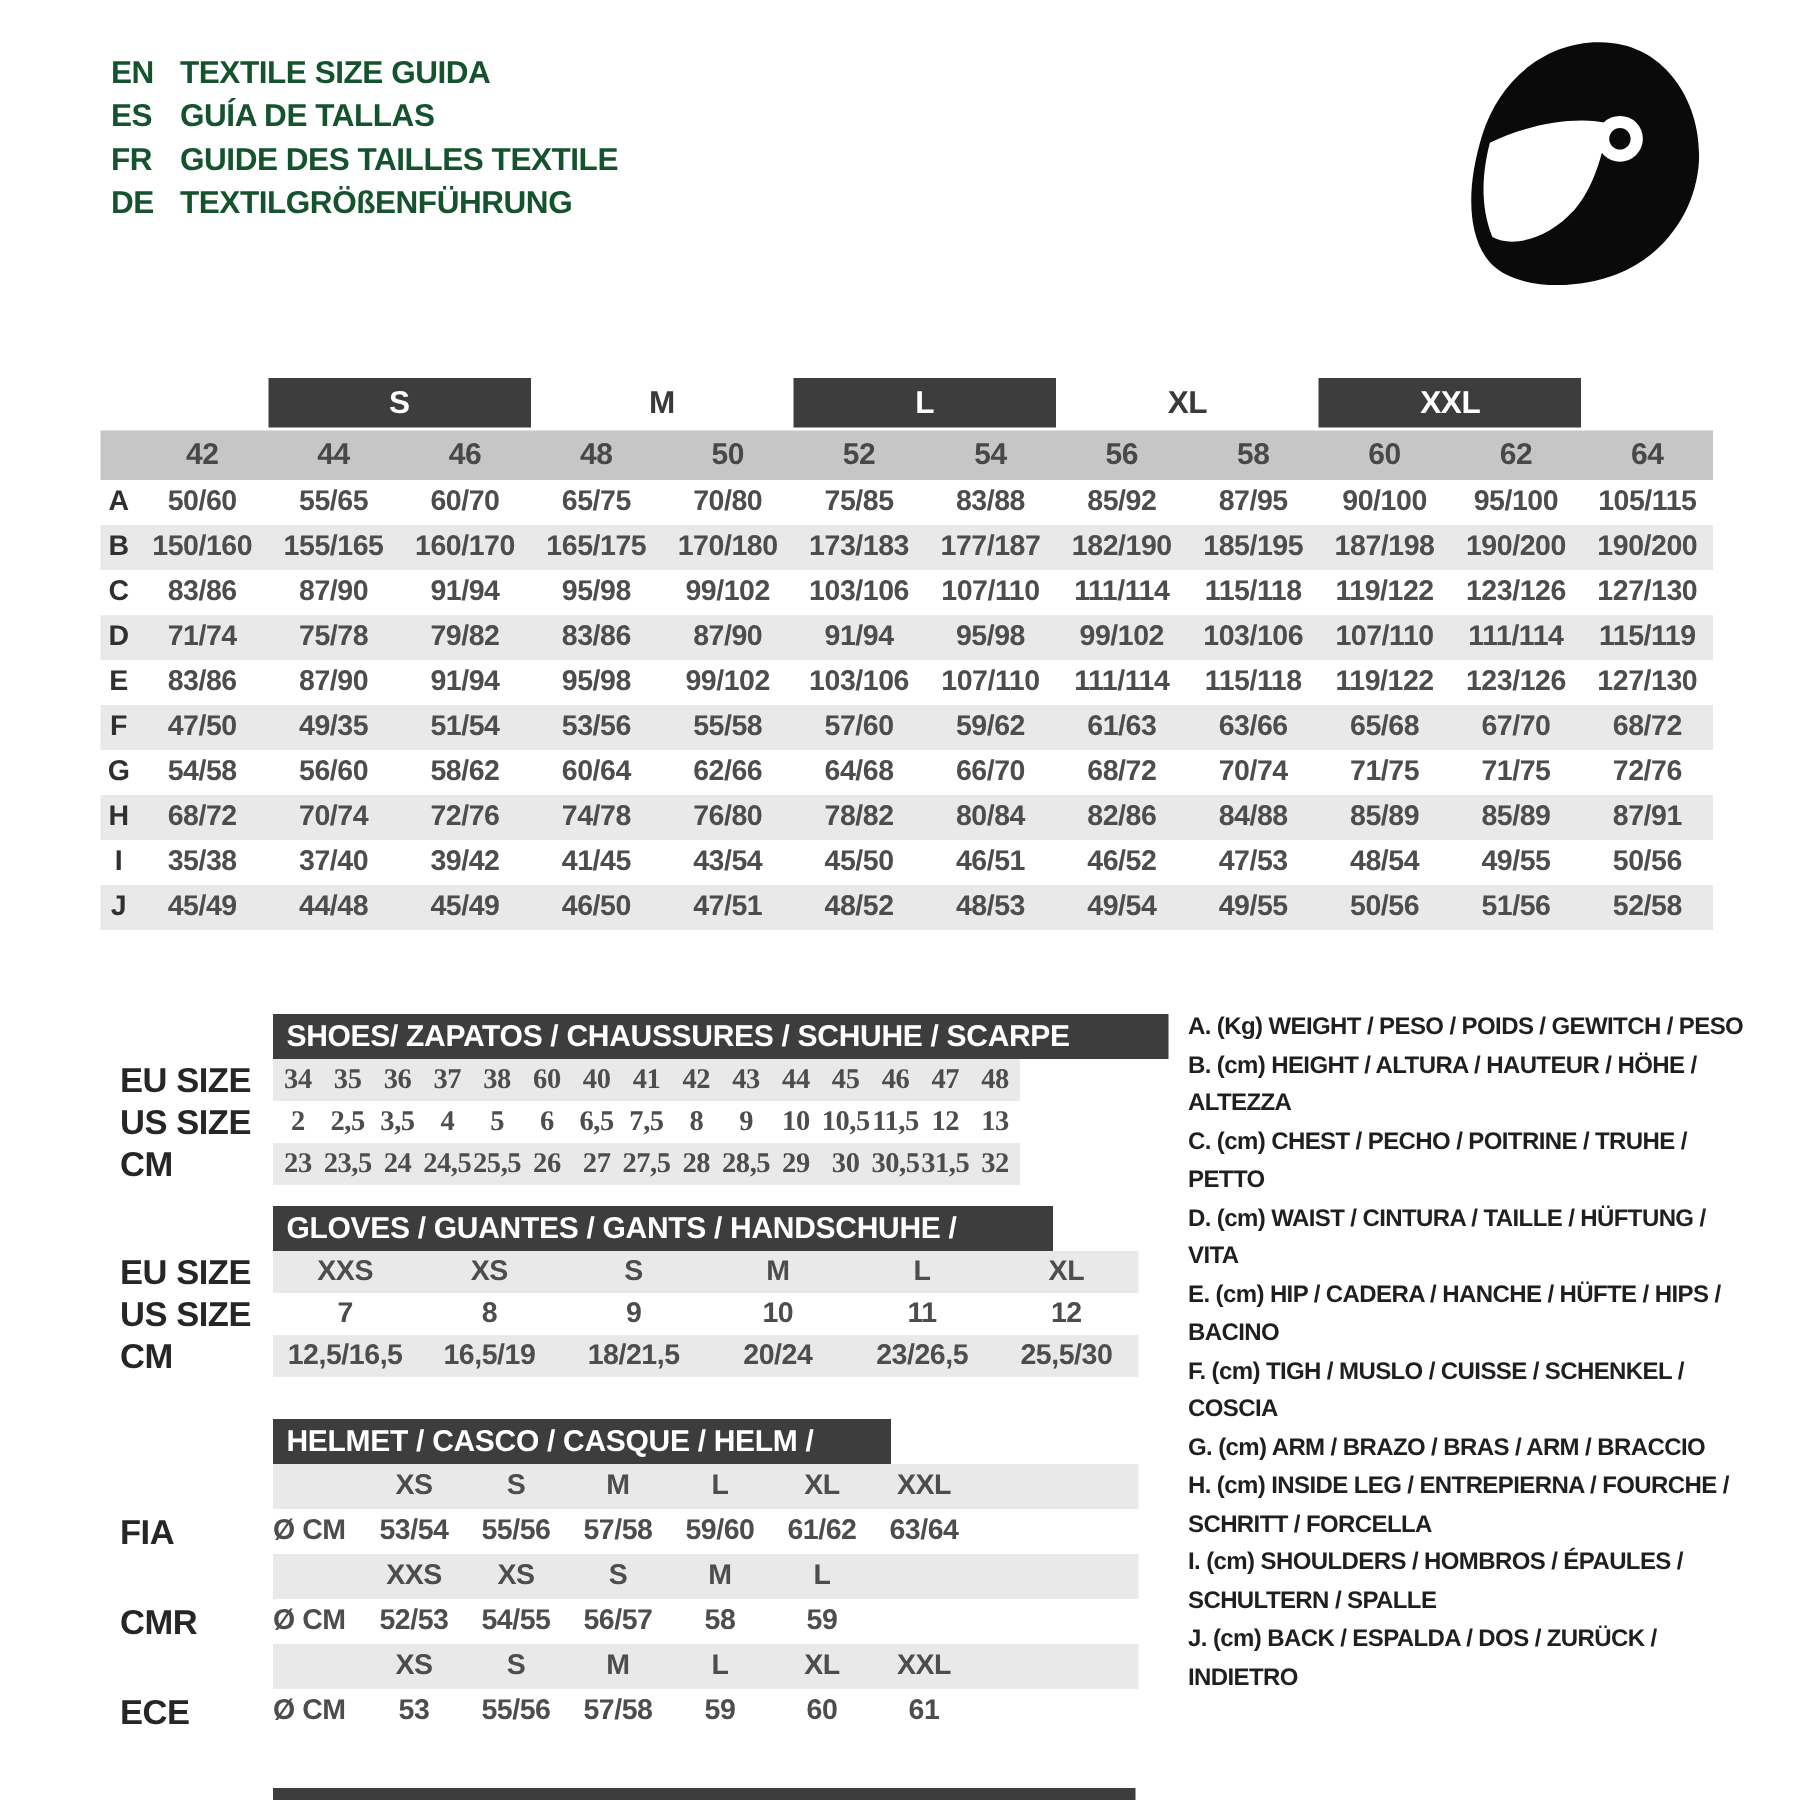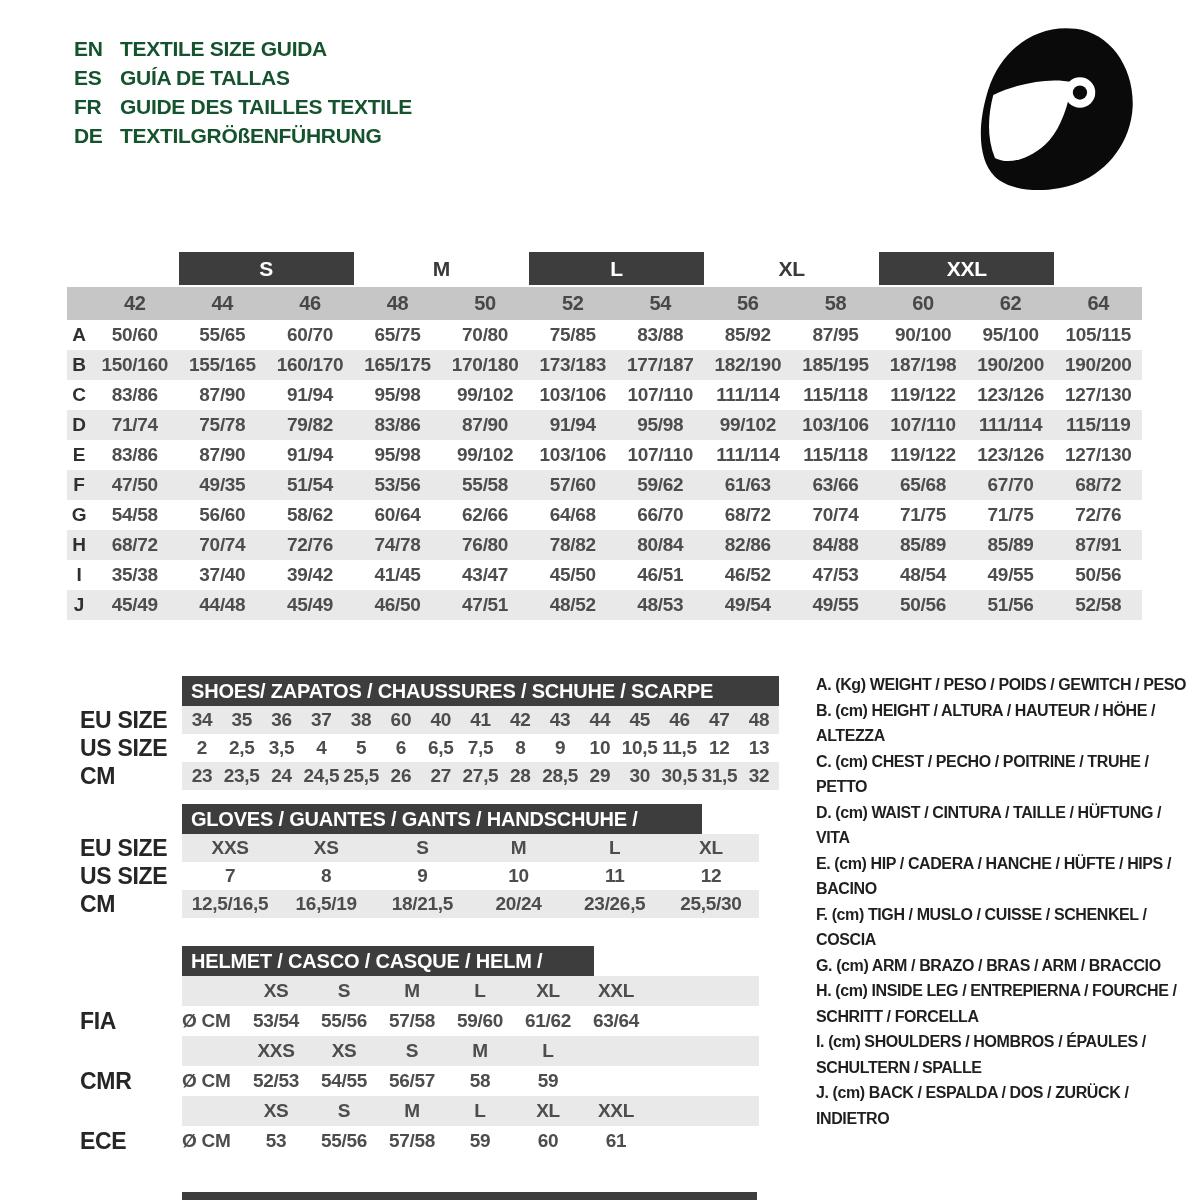--- a/index.html
+++ b/index.html
@@ -33,31 +33,31 @@
   
   .section { position: absolute; left: 80px; }
   .sec-header {
     margin-left: 102px; background: #3d3d3d; color: #fff; font-size: 20px;
     height: 30px; line-height: 30px; padding-left: 9px; letter-spacing: -0.2px;
   }
   .sec-row { display: flex; height: 28px; align-items: stretch; font-size: 19px; color: #4d4d4d; }
   .sec-row-label { width: 102px; font-size: 23px; color: #262626; display: flex; align-items: center; }
   .sec-cells { display: grid; align-items: center; text-align: center; }
   .striped-bg { background: #e9e9e9; }
-  .shoes .sec-cells  { width: 597px; grid-template-columns: repeat(15, 1fr); }
+  .shoes .sec-cells  { width: 498px; grid-template-columns: repeat(15, 1fr); font-family: Liberation Serif, serif; }
   .shoes .sec-header { width: 597px; }
   .gloves .sec-cells  { width: 577px; grid-template-columns: repeat(6, 1fr); }
   .gloves .sec-header { width: 520px; }
   .helmet-sec .sec-row { height: 30px; }
   .helmet-sec .sec-cells  { width: 577px; grid-template-columns: 60px repeat(6, 68px) 1fr; }
   .helmet-sec .sec-header { width: 412px; }
   .unit-cell { text-align: left; }
 
   
-  .legend { position: absolute; left: 816px; top: 672px; width: 382px; font-size: 16px; line-height: 25.5px; color: #1f1f1f; letter-spacing: -0.4px; }
+  .legend { position: absolute; left: 792px; top: 672px; width: 382px; font-size: 16px; line-height: 25.5px; color: #1f1f1f; letter-spacing: -0.4px; }
 
   
   .cutoff-bar { position: absolute; left: 182px; top: 1192px; width: 575px; height: 8px; background: #3d3d3d; }
 </style>
 </head>
 <body>
 
 <div class="page">
 
   <div class="lang-block" id="lang-block">
@@ -231,21 +231,21 @@
           <div class="mt-cell">85/89</div>
           <div class="mt-cell">85/89</div>
           <div class="mt-cell">87/91</div>
         </div>
         <div class="mt-grid mt-row">
           <div class="mt-cell mt-label">I</div>
           <div class="mt-cell">35/38</div>
           <div class="mt-cell">37/40</div>
           <div class="mt-cell">39/42</div>
           <div class="mt-cell">41/45</div>
-          <div class="mt-cell">43/47</div>
+          <div class="mt-cell">43/54</div>
           <div class="mt-cell">45/50</div>
           <div class="mt-cell">46/51</div>
           <div class="mt-cell">46/52</div>
           <div class="mt-cell">47/53</div>
           <div class="mt-cell">48/54</div>
           <div class="mt-cell">49/55</div>
           <div class="mt-cell">50/56</div>
         </div>
         <div class="mt-grid mt-row striped">
           <div class="mt-cell mt-label">J</div>

